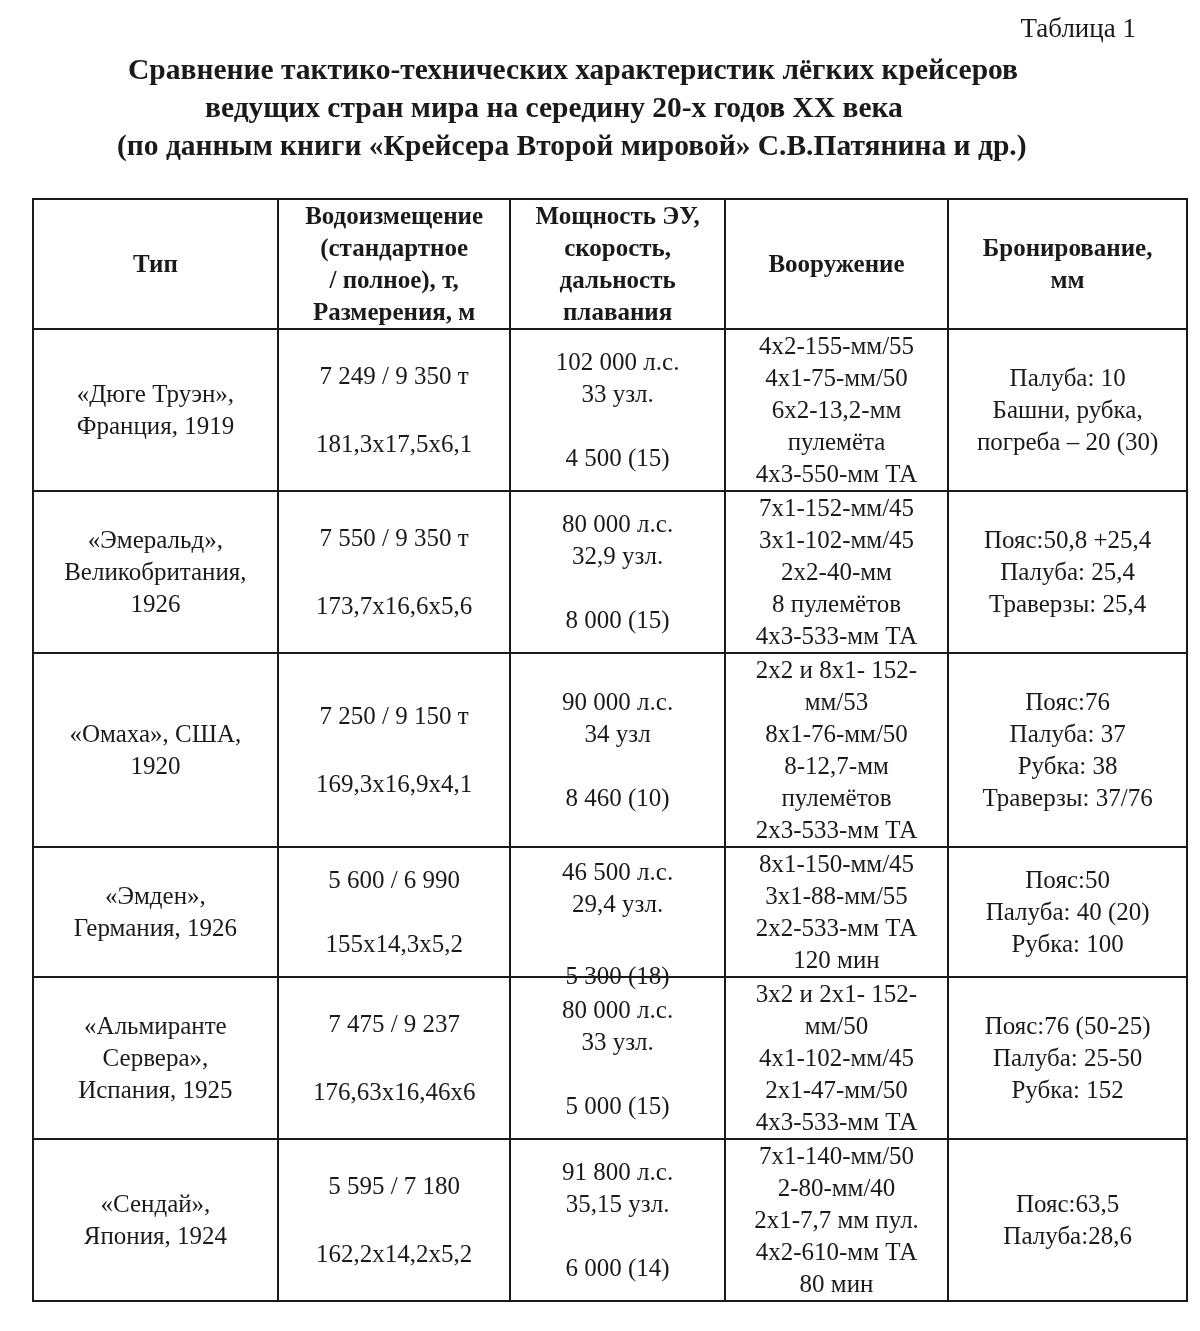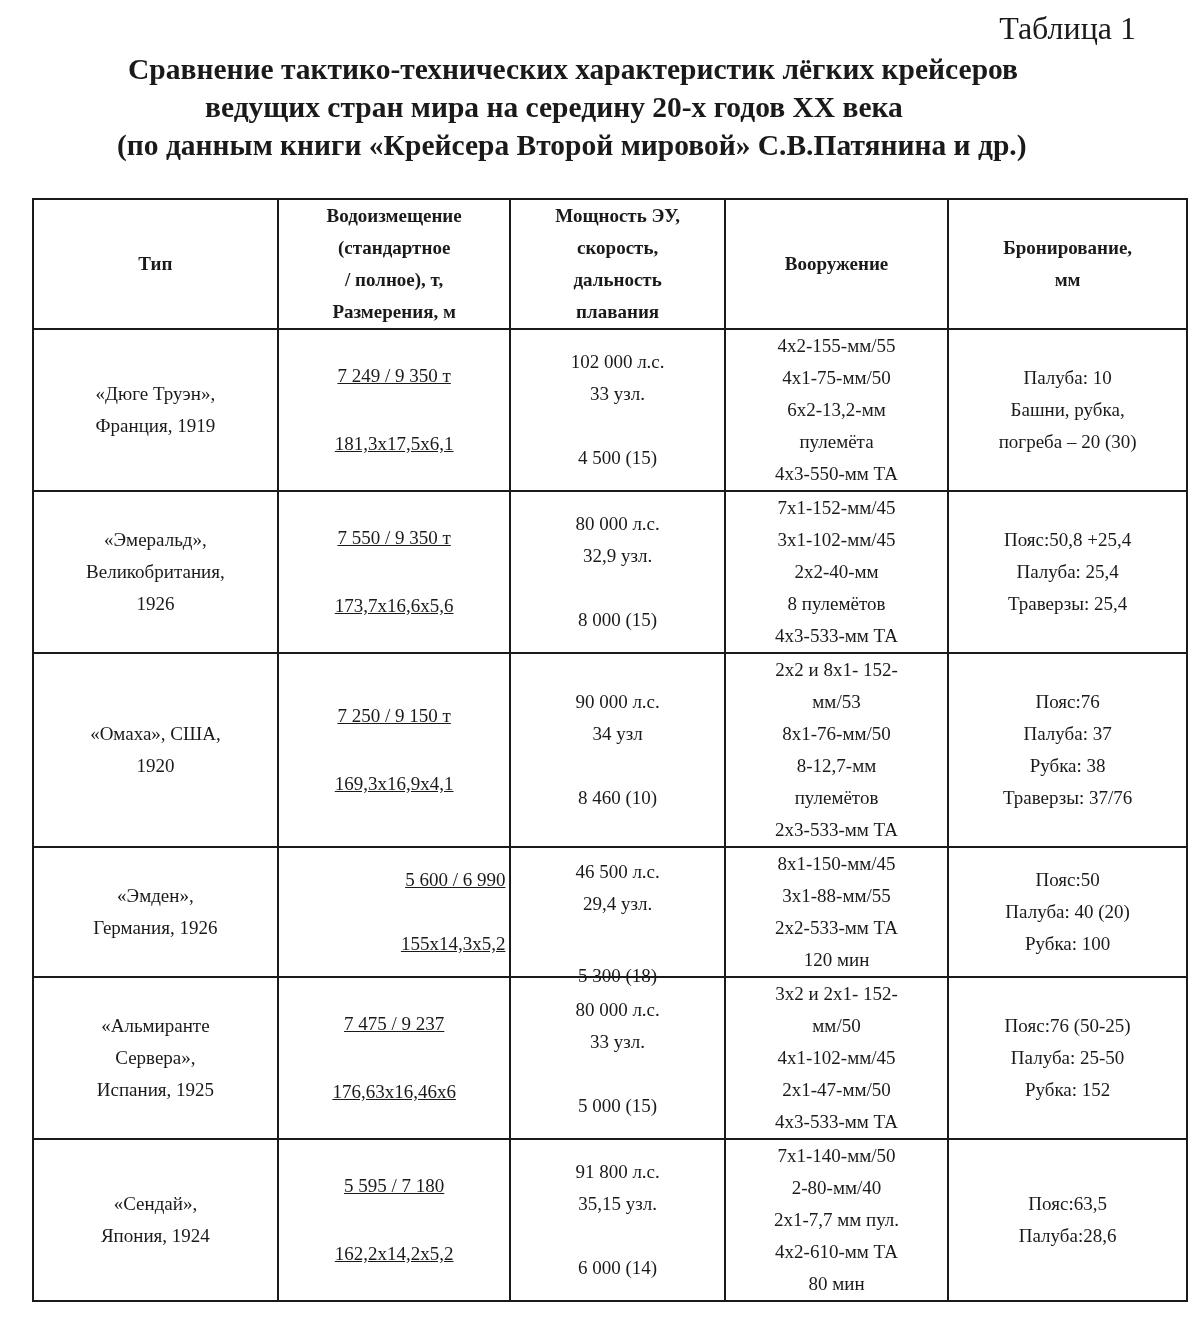--- a/index.html
+++ b/index.html
@@ -12,21 +12,21 @@
       height: 1331px;
       position: relative;
       font-family: "Liberation Serif", "DejaVu Serif", serif;
       color: #1a1a1a;
       overflow: hidden;
     }
     .table-label {
       position: absolute;
       top: 10px;
       right: 64px;
-      font-size: 32px;
+      font-size: 27px;
       line-height: 36px;
     }
     .title {
       position: absolute;
       top: 50px;
       left: 0;
       width: 1200px;
       font-weight: bold;
       font-size: 29.5px;
       line-height: 38px;
@@ -41,21 +41,21 @@
       top: 198px;
       width: 1156px;
       border-collapse: collapse;
       table-layout: fixed;
     }
     table.main td, table.main th {
       border: 2px solid #1a1a1a;
       text-align: center;
       vertical-align: middle;
       padding: 0 4px;
-      font-size: 19px;
+      font-size: 25px;
       line-height: 32px;
     }
     table.main th {
       font-weight: bold;
       height: 125px;
     }
     .col-type { width: 241px; }
     .col-disp { width: 229px; }
     .col-power { width: 211px; }
     .col-arm { width: 220px; }
@@ -67,26 +67,26 @@
     .row-3 td { height: 126px; }
     .row-4 td { height: 157px; }
     .row-5 td { height: 159px; }
 
     .split {
       display: flex;
       flex-direction: column;
       justify-content: space-between;
       height: 100%;
     }
-    .disp-cell .split { height: 100px; margin: 0 auto; text-decoration: underline; }
+    .disp-cell .split { height: 100px; margin: 0 auto; }
     .power-cell .split { height: 128px; margin: 0 auto; align-items: center; }
     .row-2 .disp-cell .split { height: 100px; }
     .row-2 .power-cell .split { height: 128px; }
     .row-3 .power-cell .split { height: 112px; gap: 40px; }
-    .row-3 .disp-cell .split { height: 96px; text-align: right; }
+    .row-3 .disp-cell .split { height: 96px; }
     .line { display: block; white-space: nowrap; }
     .power-top { display: block; }
   </style>
 </head>
 <body>
 
 <div class="table-label">Таблица 1</div>
 
 <div class="title">
   <span class="l1">Сравнение тактико-технических характеристик лёгких крейсеров</span>

